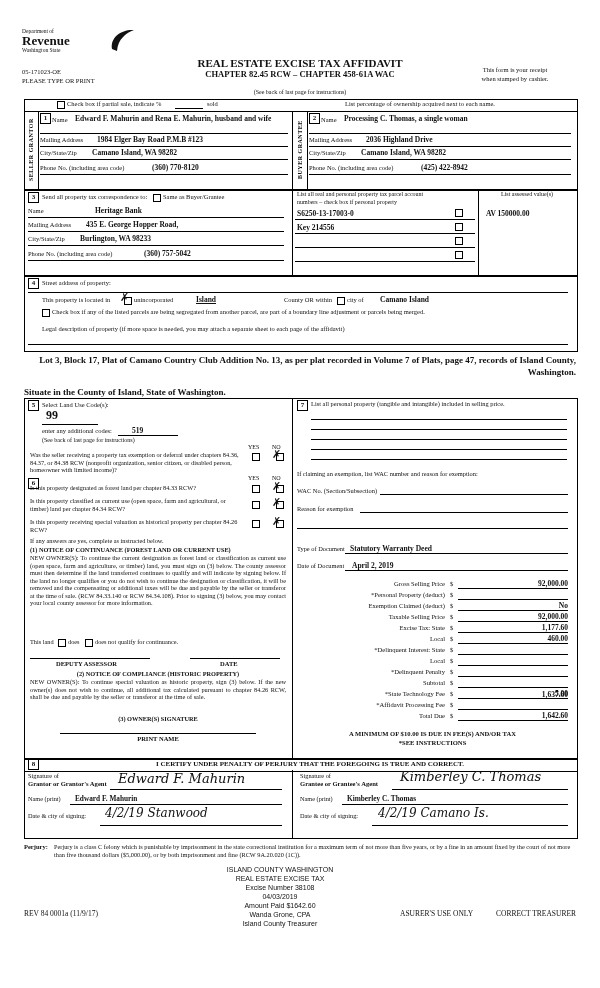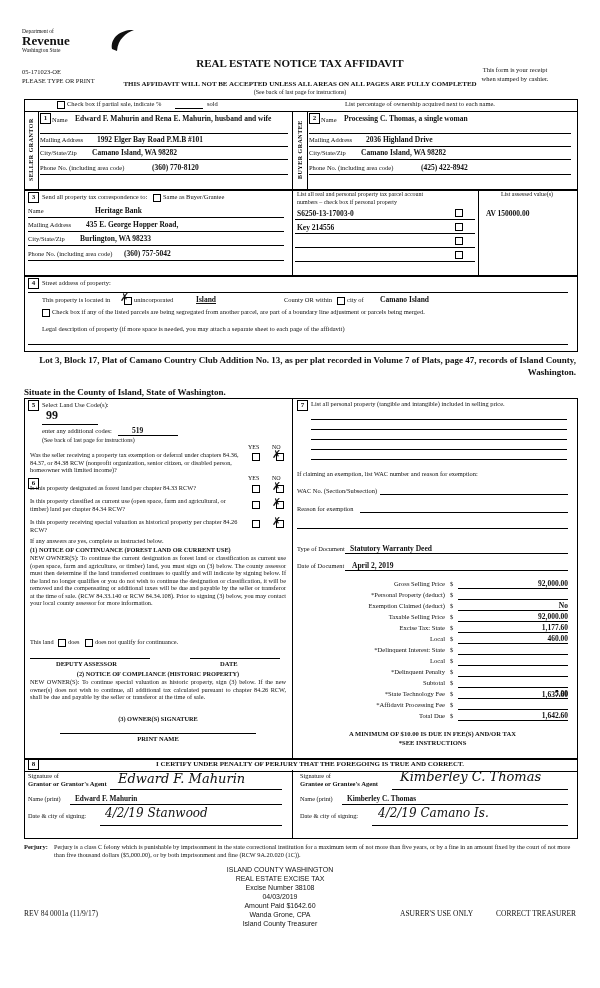--- a/index.html
+++ b/index.html
@@ -49,22 +49,22 @@
     <div class="b" style="font-size:13px;line-height:13px;">Revenue</div>
     <div class="xs">Washington State</div>
   </div>
   <svg class="abs" style="left:108px;top:27px;" width="30" height="26">
     <path d="M4 22 C2 10, 14 2, 26 3 C18 6, 10 12, 9 24 Z" fill="#111"></path>
   </svg>
 
   <div class="abs" style="left:22px;top:68px;font-size:6.5px;">05-171023-OE</div>
   <div class="abs" style="left:22px;top:77px;font-size:6.5px;">PLEASE TYPE OR PRINT</div>
 
-  <div class="abs c b" style="left:130px;top:57px;width:340px;font-size:11px;">REAL ESTATE NOTICE TAX AFFIDAVIT</div>
-  <div class="abs c b" style="left:100px;top:80px;width:400px;font-size:7px;">THIS AFFIDAVIT WILL NOT BE ACCEPTED UNLESS ALL AREAS ON ALL PAGES ARE FULLY COMPLETED</div>
+  <div class="abs c b" style="left:130px;top:57px;width:340px;font-size:11px;">REAL ESTATE EXCISE TAX AFFIDAVIT</div>
+  <div class="abs c b" style="left:130px;top:69px;width:340px;font-size:8.5px;">CHAPTER 82.45 RCW – CHAPTER 458-61A WAC</div>
   <div class="abs c" style="left:130px;top:89px;width:340px;font-size:6px;">(See back of last page for instructions)</div>
 
   <div class="abs c" style="left:450px;top:66px;width:130px;font-size:6.5px;">This form is your receipt</div>
   <div class="abs c" style="left:450px;top:75px;width:130px;font-size:6.5px;">when stamped by cashier.</div>
 
   <div class="abs" style="left:24px;top:99px;width:552px;height:12px;border:1px solid #000;border-bottom:none;"></div>
   <span class="abs chk" style="left:57px;top:101px;"></span>
   <div class="abs" style="left:67px;top:100px;font-size:6.5px;">Check box if partial sale, indicate %</div>
   <div class="abs line" style="left:175px;top:108px;width:28px;"></div>
   <div class="abs" style="left:207px;top:100px;font-size:6.5px;">sold</div>
@@ -76,21 +76,21 @@
   <div class="abs" style="left:24px;top:111px;width:14px;height:78px;border-right:1px solid #000;">
     <div class="vert" style="height:78px;line-height:14px;padding-top:6px;">SELLER GRANTOR</div>
   </div>
   <span class="abs num" style="left:40px;top:113px;">1</span>
 
   <div class="abs" style="left:52px;top:116px;font-size:6.5px;">Name</div>
   <div class="abs typed" style="left:75px;top:114px;width:210px;line-height:9px;">Edward F. Mahurin and Rena E. Mahurin, husband and wife</div>
   <div class="abs line" style="left:40px;top:133px;width:248px;"></div>
 
   <div class="abs" style="left:40px;top:136px;font-size:6.5px;">Mailing Address</div>
-  <div class="abs typed" style="left:97px;top:135px;">1992 Elger Bay Road P.M.B #101</div>
+  <div class="abs typed" style="left:97px;top:135px;">1984 Elger Bay Road P.M.B #123</div>
   <div class="abs line" style="left:40px;top:146px;width:248px;"></div>
 
   <div class="abs" style="left:40px;top:149px;font-size:6.5px;">City/State/Zip</div>
   <div class="abs typed" style="left:92px;top:148px;">Camano Island, WA 98282</div>
   <div class="abs line" style="left:40px;top:159px;width:248px;"></div>
 
   <div class="abs" style="left:40px;top:164px;font-size:6.5px;">Phone No. (including area code)</div>
   <div class="abs typed" style="left:152px;top:163px;">(360) 770-8120</div>
   <div class="abs line" style="left:40px;top:174px;width:248px;"></div>
 
@@ -130,21 +130,21 @@
 
   <div class="abs" style="left:28px;top:221px;font-size:6.5px;">Mailing Address</div>
   <div class="abs typed" style="left:86px;top:220px;">435 E. George Hopper Road,</div>
   <div class="abs line" style="left:28px;top:231px;width:256px;"></div>
 
   <div class="abs" style="left:28px;top:235px;font-size:6.5px;">City/State/Zip</div>
   <div class="abs typed" style="left:80px;top:234px;">Burlington, WA 98233</div>
   <div class="abs line" style="left:28px;top:245px;width:256px;"></div>
 
   <div class="abs" style="left:28px;top:250px;font-size:6.5px;">Phone No. (including area code)</div>
-  <div class="abs typed" style="left:124px;top:249px;">(360) 757-5042</div>
+  <div class="abs typed" style="left:144px;top:249px;">(360) 757-5042</div>
   <div class="abs line" style="left:28px;top:260px;width:256px;"></div>
 
   <div class="abs" style="left:297px;top:191px;width:178px;font-size:6px;">List all real and personal property tax parcel account</div>
   <div class="abs" style="left:297px;top:199px;width:178px;font-size:6px;">numbers – check box if personal property</div>
   <div class="abs c" style="left:480px;top:191px;width:94px;font-size:6px;">List assessed value(s)</div>
 
   <div class="abs typed" style="left:297px;top:209px;">S6250-13-17003-0</div>
   <span class="abs chk" style="left:455px;top:209px;"></span>
   <div class="abs line" style="left:295px;top:219px;width:180px;"></div>
   <div class="abs typed" style="left:486px;top:209px;">AV 150000.00</div>

